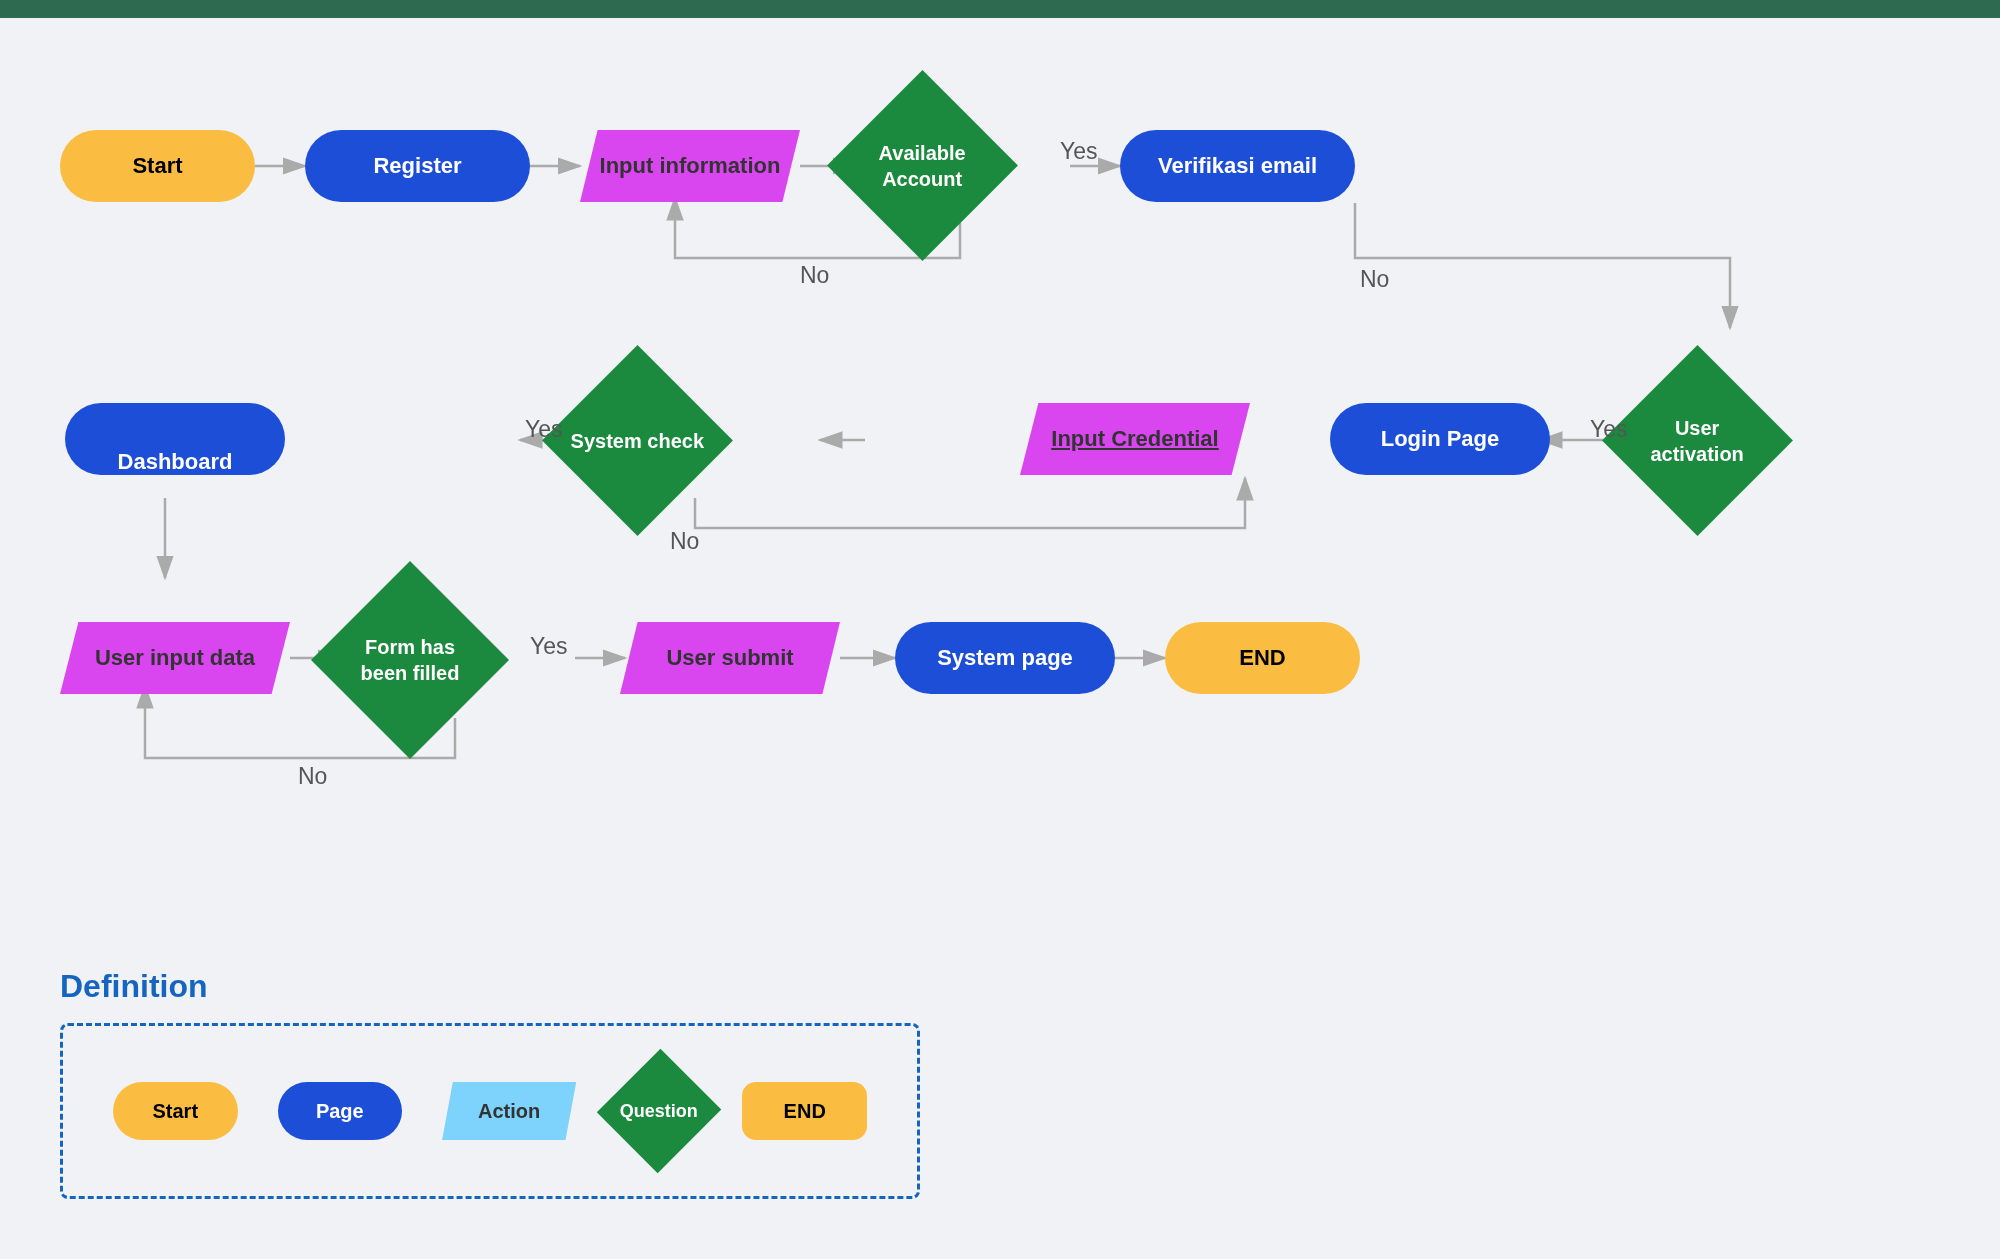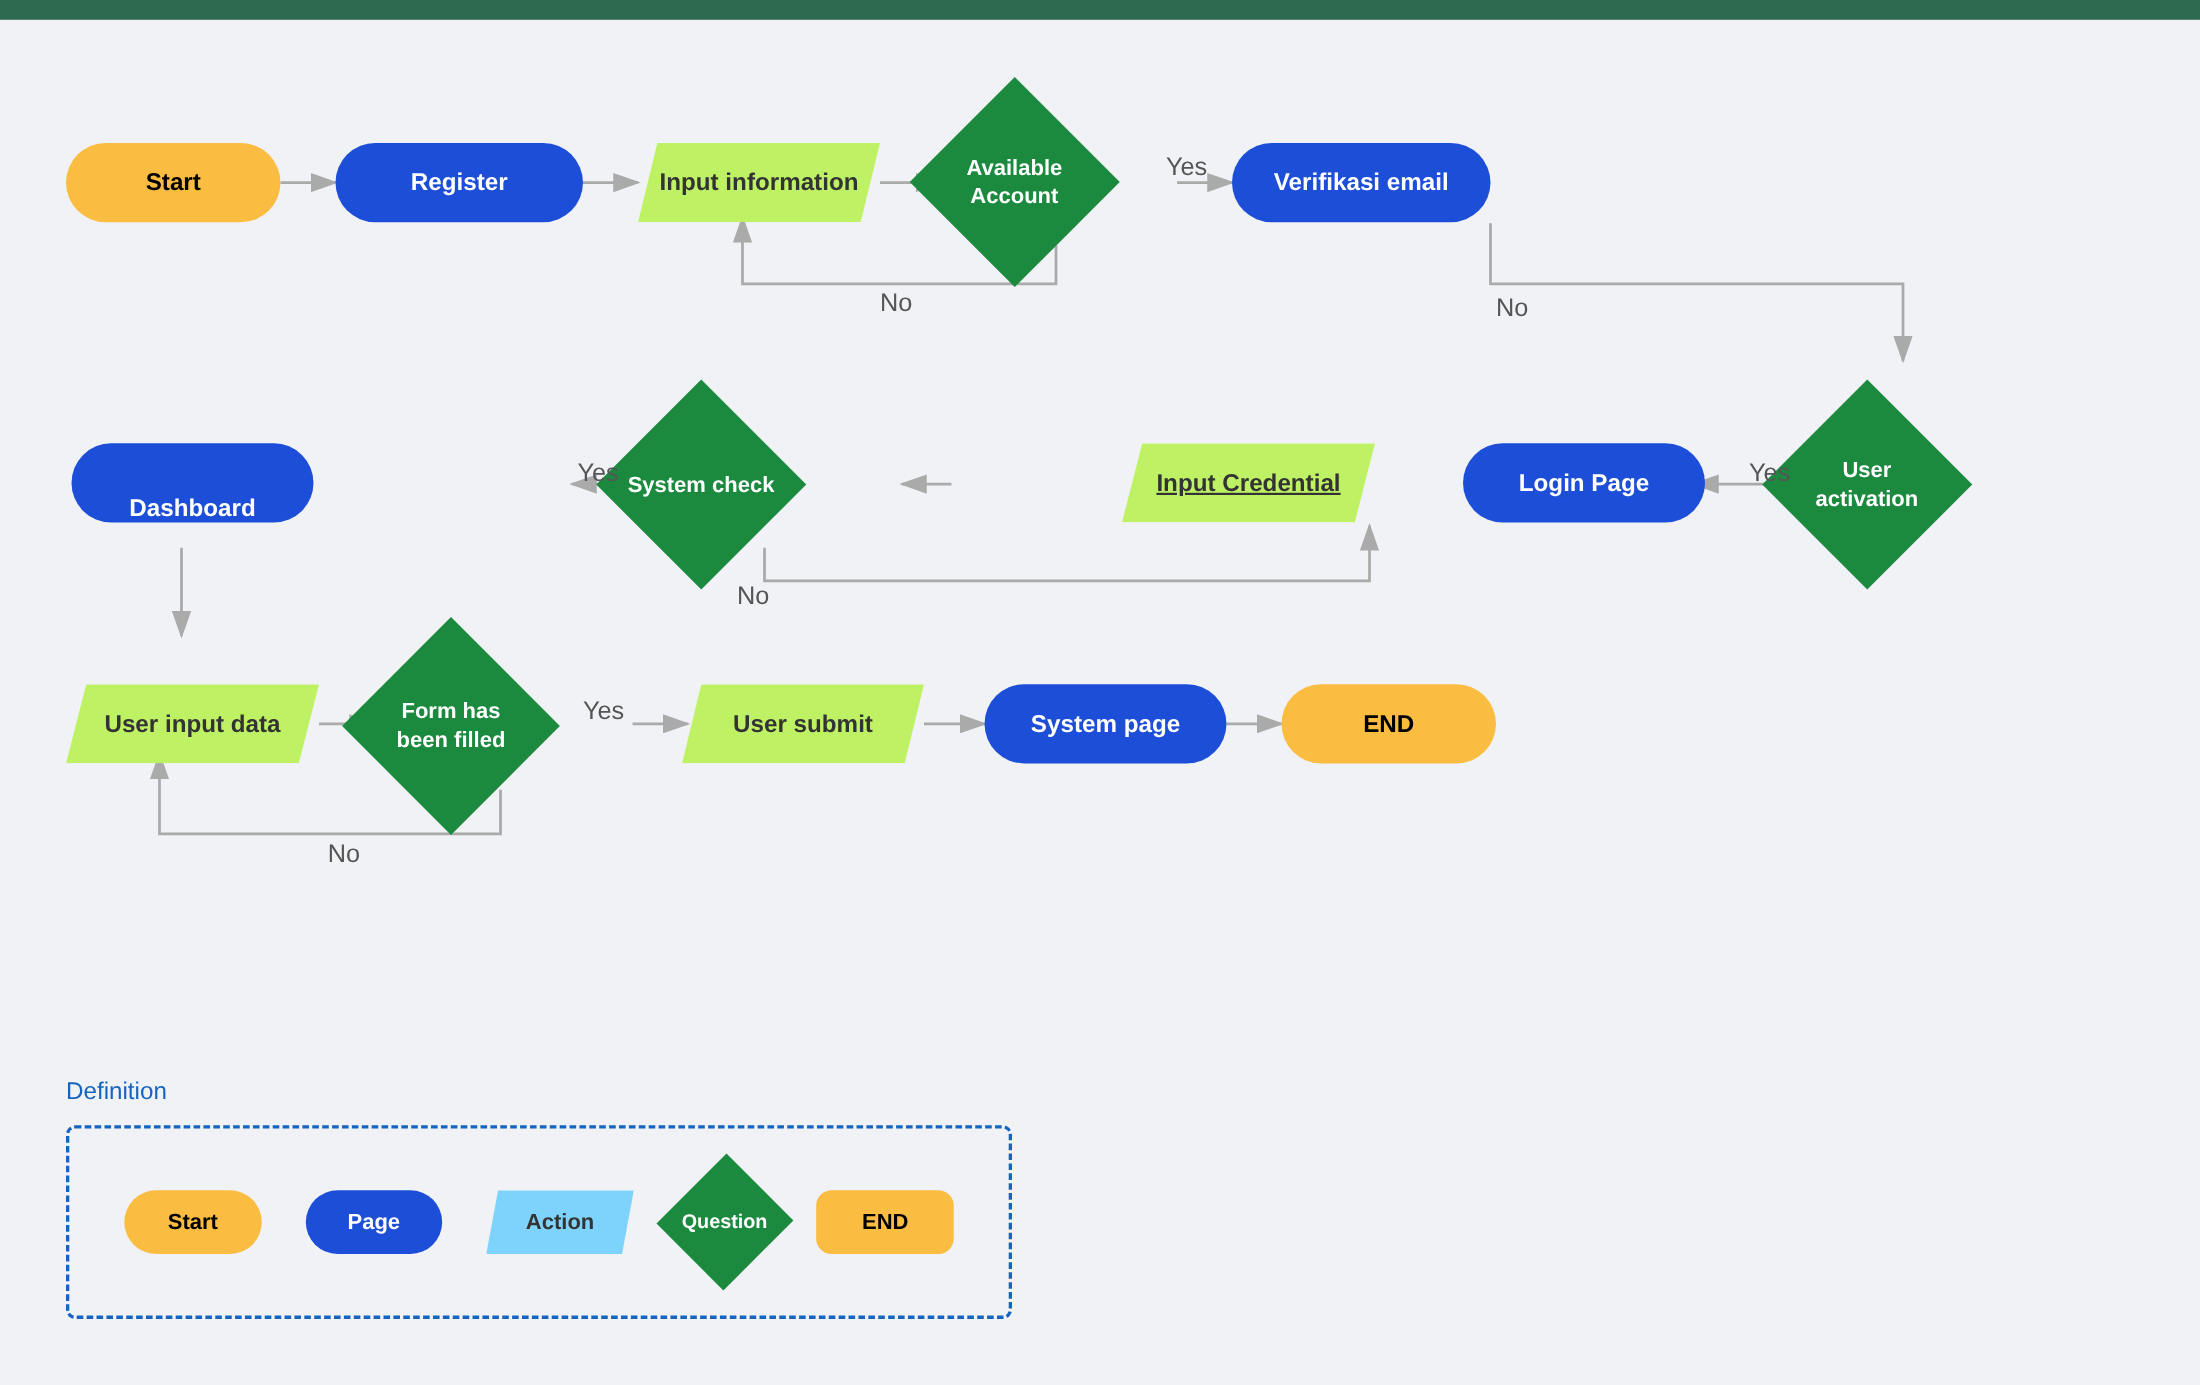--- a/index.html
+++ b/index.html
@@ -29,21 +29,21 @@
       justify-content: center;
       text-align: center;
       font-size: 22px;
       font-weight: 600;
     }
     .pill {
       border-radius: 50px;
     }
     .orange { background: #FBBC42; color: #000000; }
     .purple { background: #1d4ed8; color: #fff; }
-    .yellow { background: #bef264; color: #333; clip-path: polygon(8% 0%, 100% 0%, 92% 100%, 0% 100%); border-radius: 0; }
+    .yellow { background: #d946ef; color: #333; clip-path: polygon(8% 0%, 100% 0%, 92% 100%, 0% 100%); border-radius: 0; }
     .green-diamond {
       background: #1B8A3F;
       color: #fff;
       transform: rotate(45deg);
     }
     .green-diamond span {
       transform: rotate(-45deg);
       display: block;
       text-align: center;
       font-size: 20px;
@@ -66,22 +66,22 @@
     }
     
     .definition-section {
       position: absolute;
       bottom: 60px;
       left: 60px;
       width: 860px;
     }
     .definition-title {
       color: #1565C0;
-      font-size: 22px;
-      font-weight: 400;
+      font-size: 32px;
+      font-weight: 700;
       margin-bottom: 18px;
     }
     .definition-box {
       border: 3px dashed #1565C0;
       border-radius: 8px;
       padding: 40px 50px;
       display: flex;
       align-items: center;
       gap: 40px;
     }

